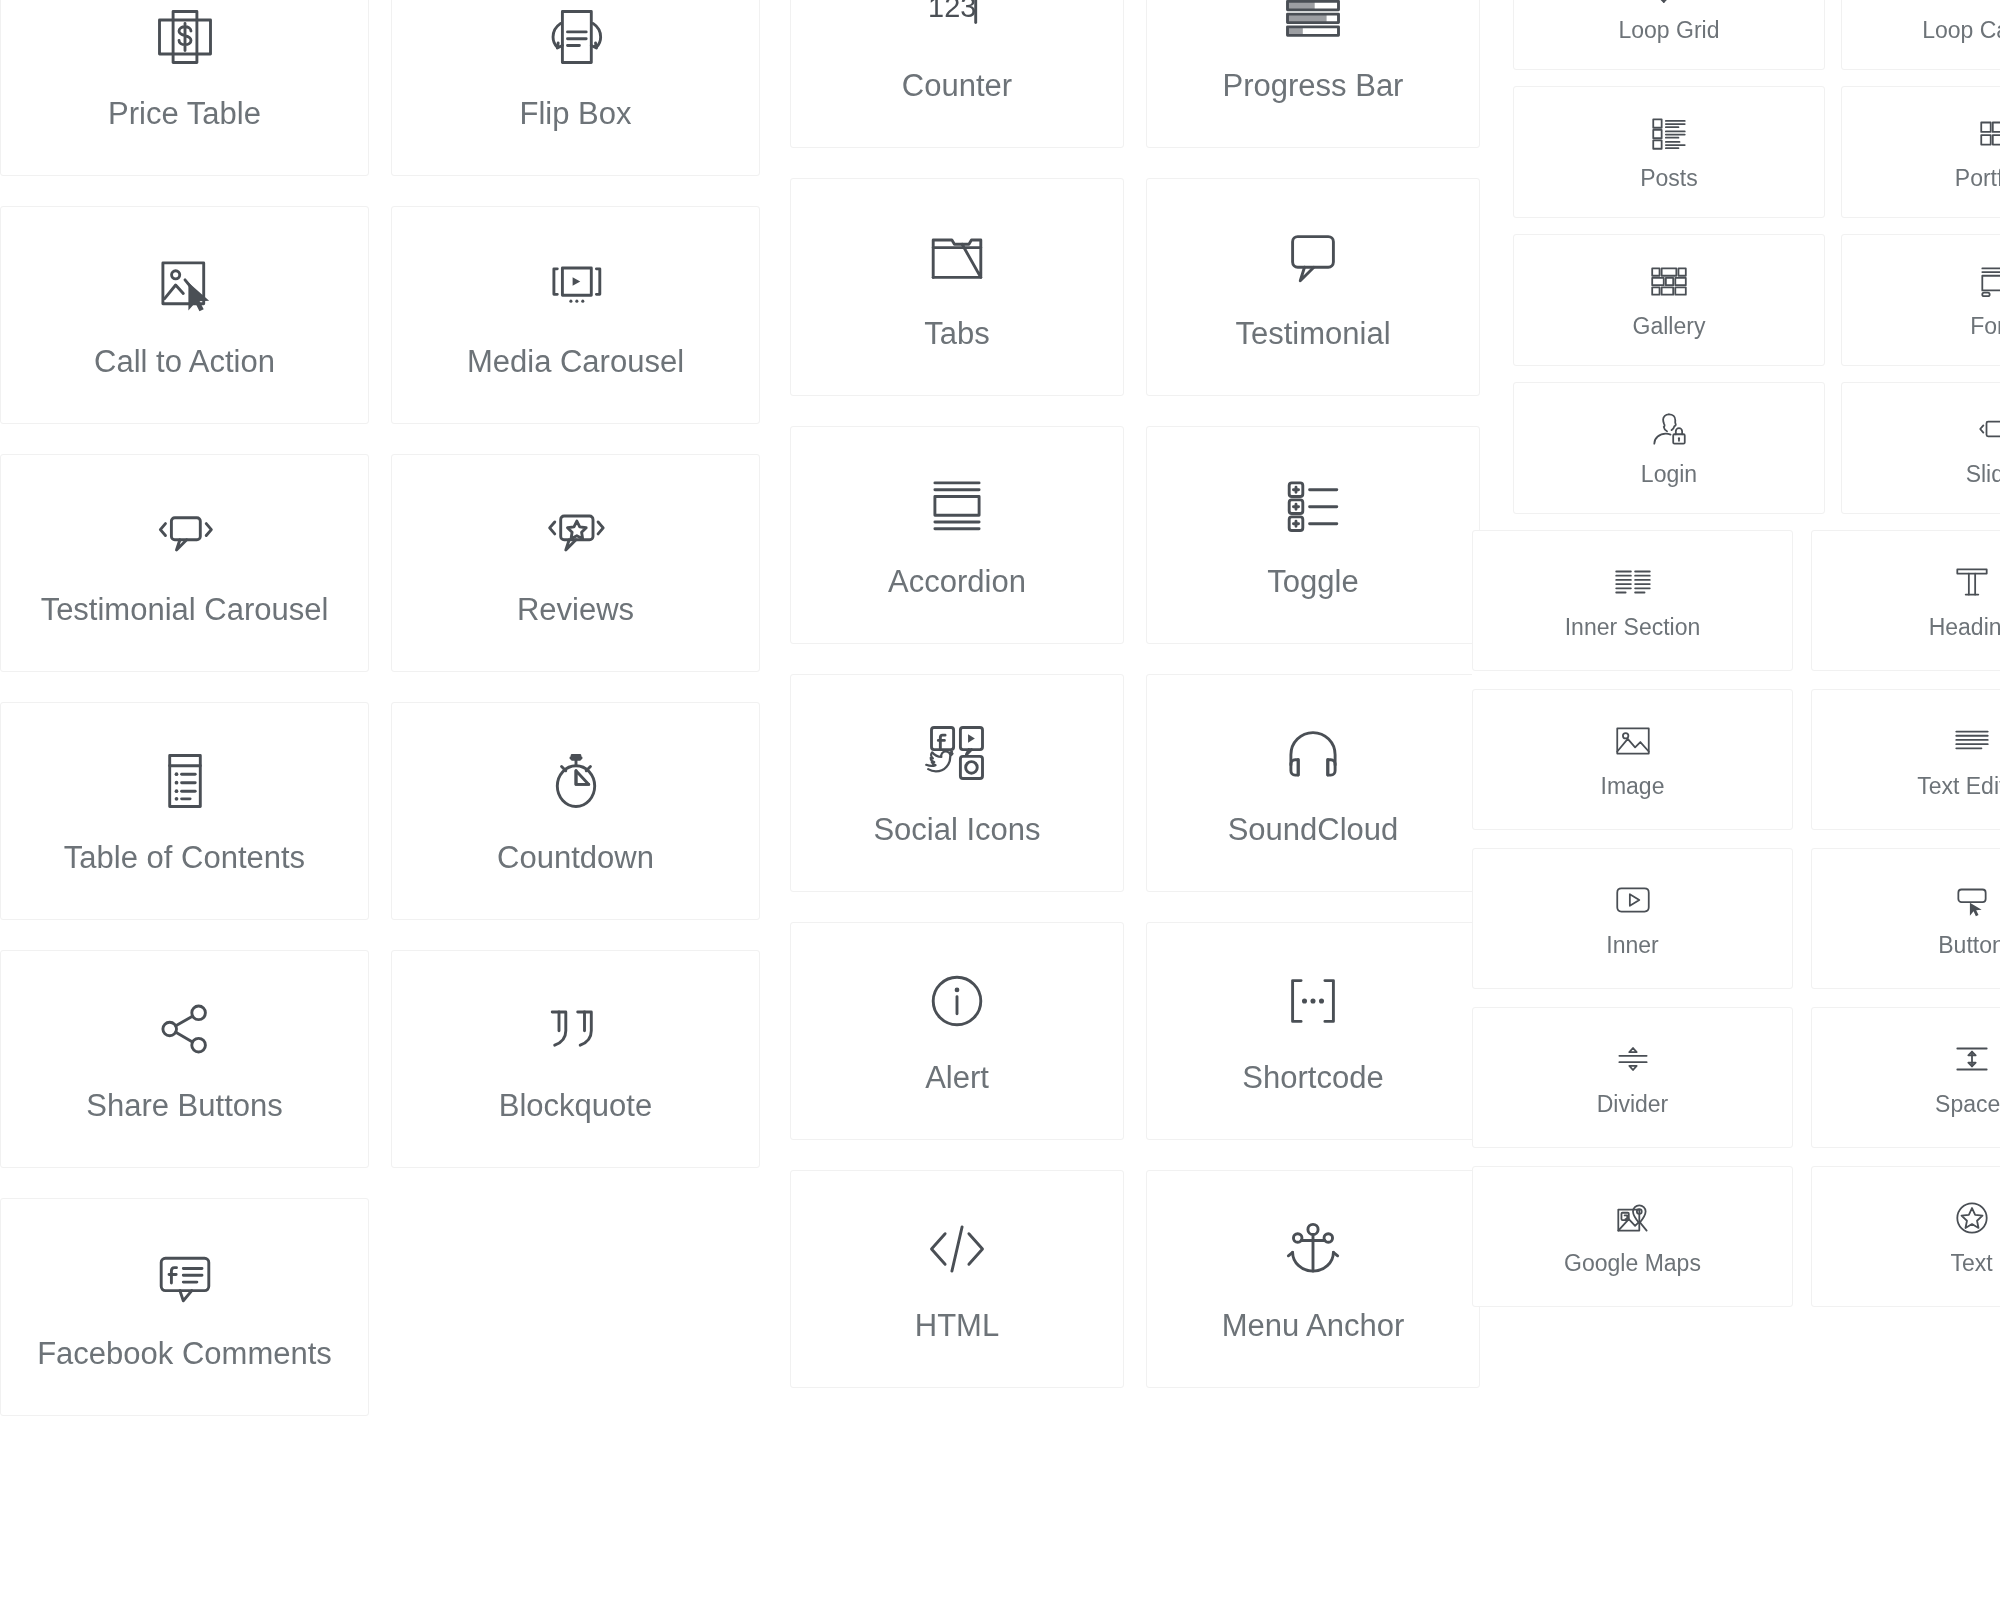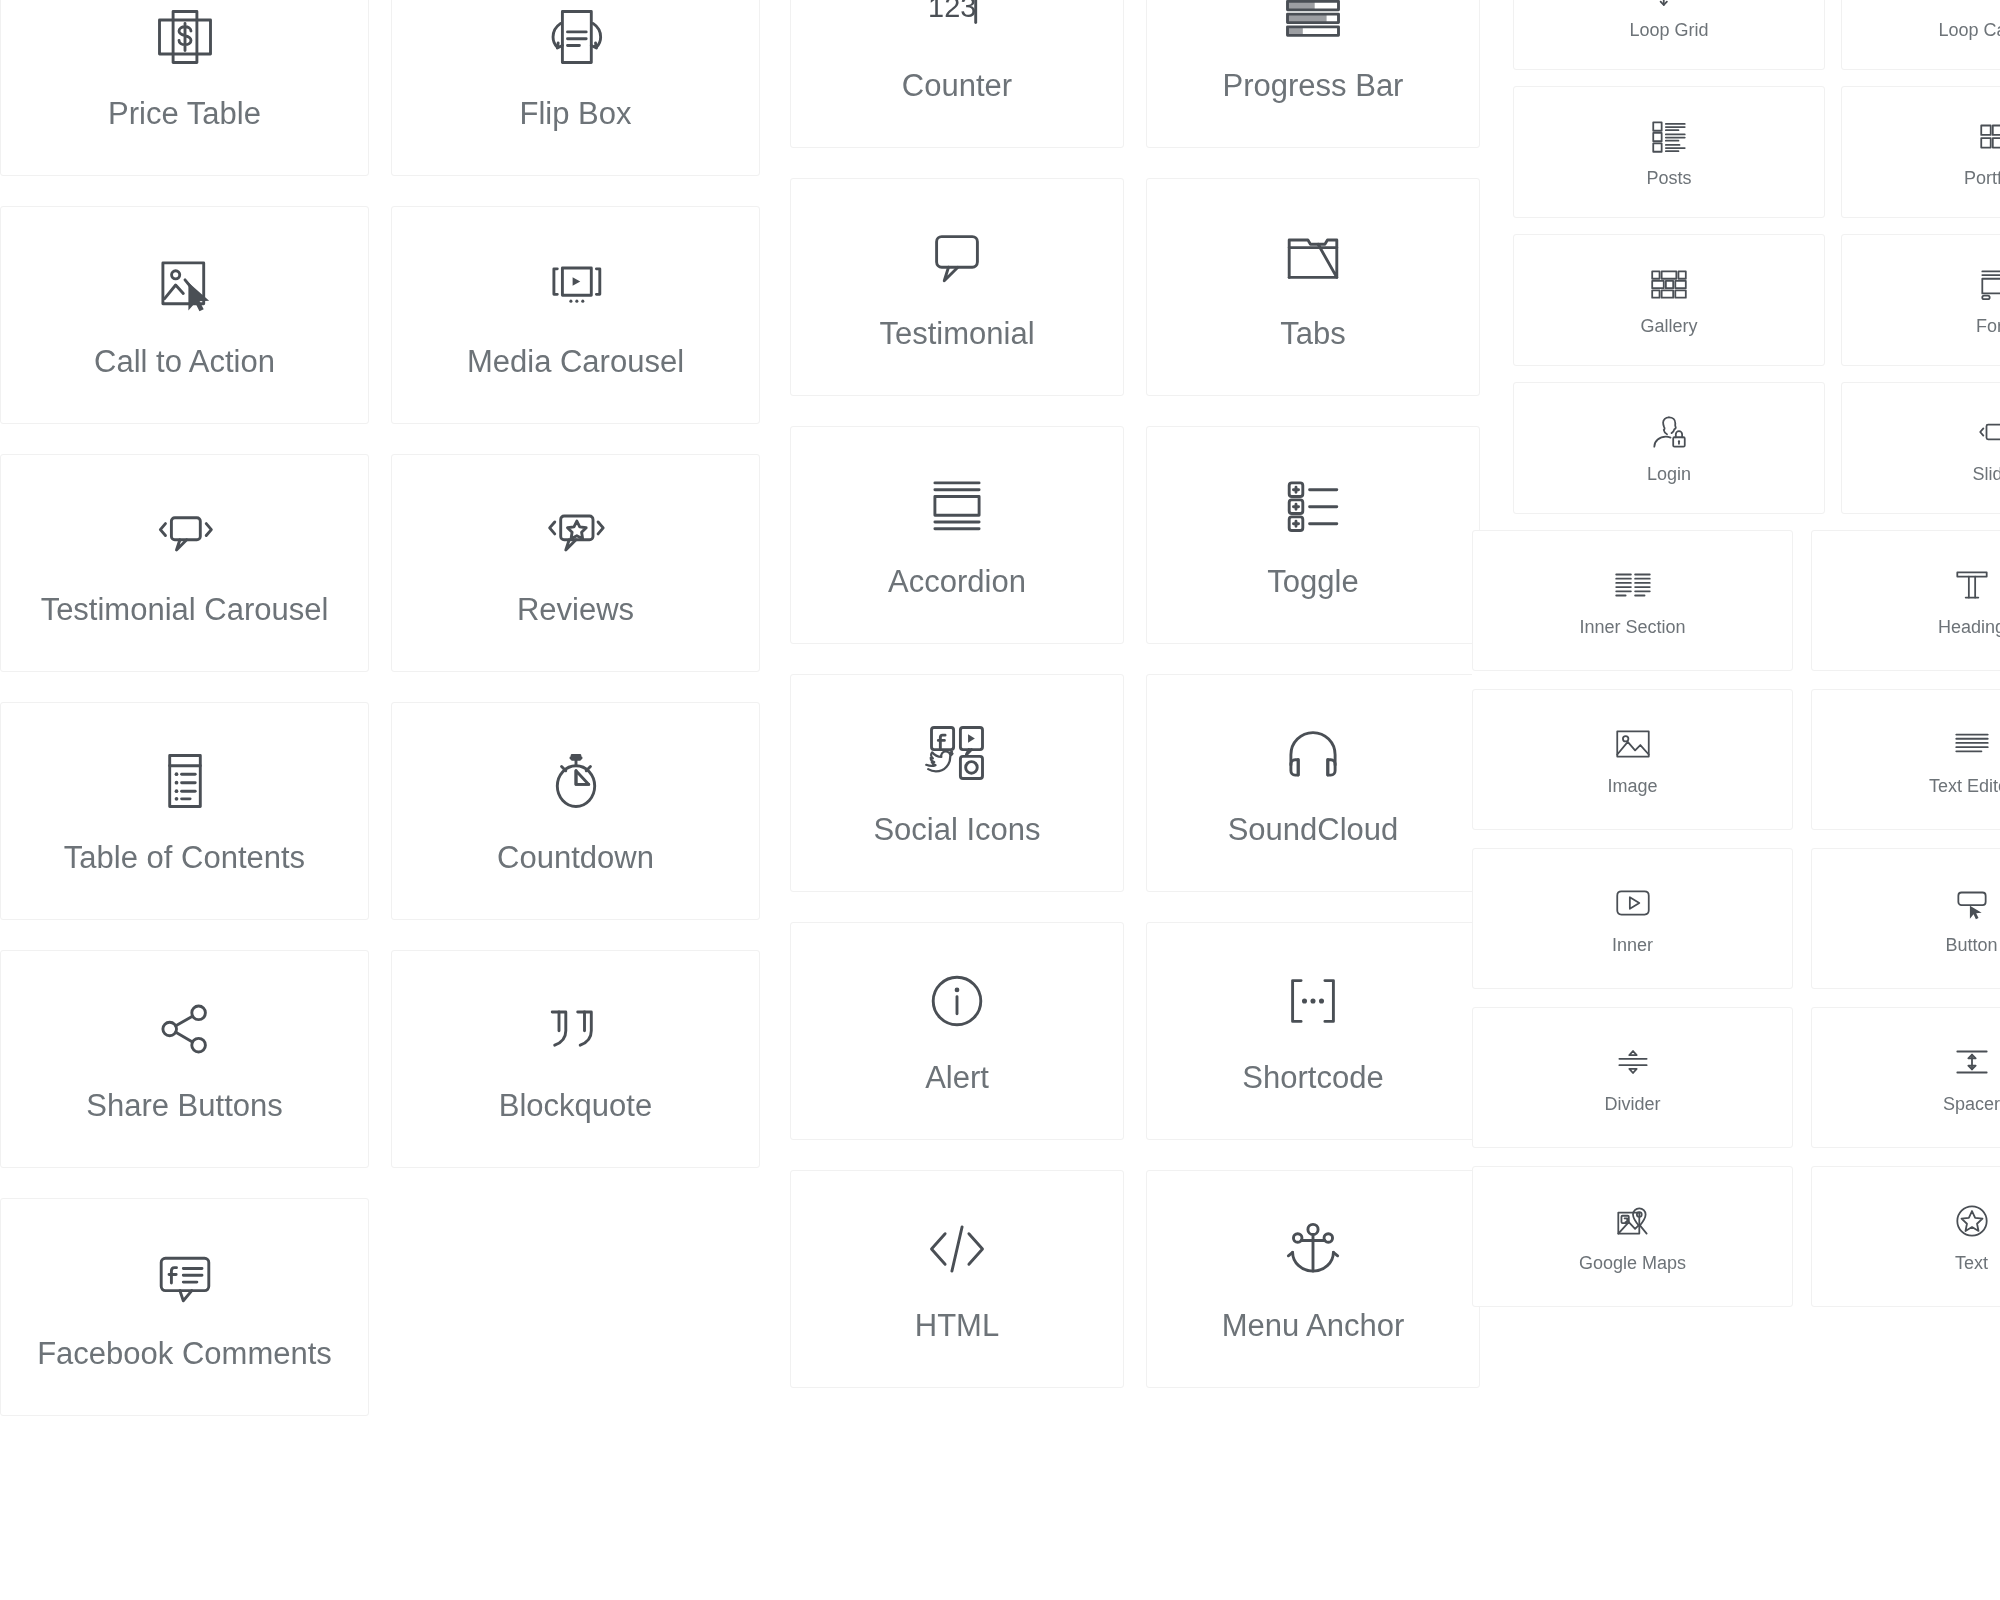--- a/index.html
+++ b/index.html
@@ -53,21 +53,21 @@
     white-space: nowrap;
   }
 
   
   .panel-a .ic svg, .panel-b .ic svg { width: 68px; height: 68px; }
   .panel-a .lbl, .panel-b .lbl { font-size: 31px; }
   .panel-a .card, .panel-b .card { gap: 26px; }
 
   
   .panel-c .ic svg, .panel-d .ic svg { width: 42px; height: 42px; }
-  .panel-c .lbl, .panel-d .lbl { font-size: 18px; }
+  .panel-c .lbl, .panel-d .lbl { font-size: 23px; }
   .panel-c .card, .panel-d .card { gap: 12px; }
 
   svg { stroke: currentColor; fill: none; stroke-width: 1.7; stroke-linecap: round; stroke-linejoin: round; }
   svg .fl { fill: currentColor; stroke: none; }
 </style>
 </head>
 <body>
 
 <div id="stage">
   <div class="panel panel-a">
@@ -229,36 +229,36 @@
             <path d="M5 15.5h16v5H5z" fill="currentColor" opacity=".55" stroke="none"></path>
             <path d="M5 23h23v5H5z" fill="currentColor" opacity=".55" stroke="none"></path>
             <path d="M5 30.5h9v5H5z" fill="currentColor" opacity=".55" stroke="none"></path>
           </svg>
         </div>
         <div class="lbl">Progress Bar</div>
       </div>
       <div class="card">
         <div class="ic">
           <svg viewBox="0 0 40 40">
-            <rect x="8" y="8" width="24" height="18" rx="3"></rect>
-            <path d="M15 26l-2.5 8 8-8"></path>
-          </svg>
-        </div>
-        <div class="lbl">Testimonial</div>
-      </div>
-      <div class="card">
-        <div class="ic">
-          <svg viewBox="0 0 40 40">
             <path d="M6 32V10h11l1.5 2.5h4.5"></path>
             <path d="M23 12.5h4l1.5-2.5H34v22z"></path>
             <path d="M6 32h28"></path>
             <path d="M6 14.5h28"></path>
           </svg>
         </div>
         <div class="lbl">Tabs</div>
+      </div>
+      <div class="card">
+        <div class="ic">
+          <svg viewBox="0 0 40 40">
+            <rect x="8" y="8" width="24" height="18" rx="3"></rect>
+            <path d="M15 26l-2.5 8 8-8"></path>
+          </svg>
+        </div>
+        <div class="lbl">Testimonial</div>
       </div>
       <div class="card">
         <div class="ic">
           <svg viewBox="0 0 40 40">
             <path d="M7 7h26M7 11h26"></path>
             <rect x="7" y="15" width="26" height="11"></rect>
             <path d="M7 30h26M7 34h26"></path>
           </svg>
         </div>
         <div class="lbl">Accordion</div>

